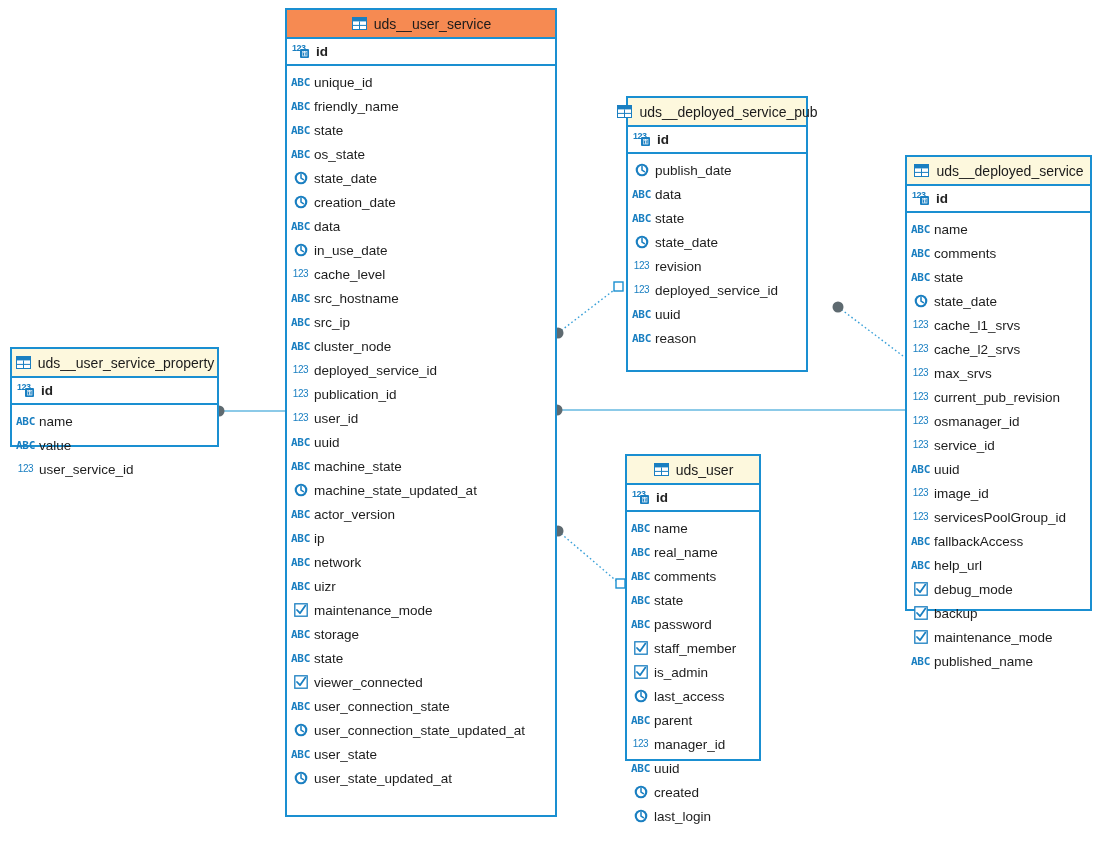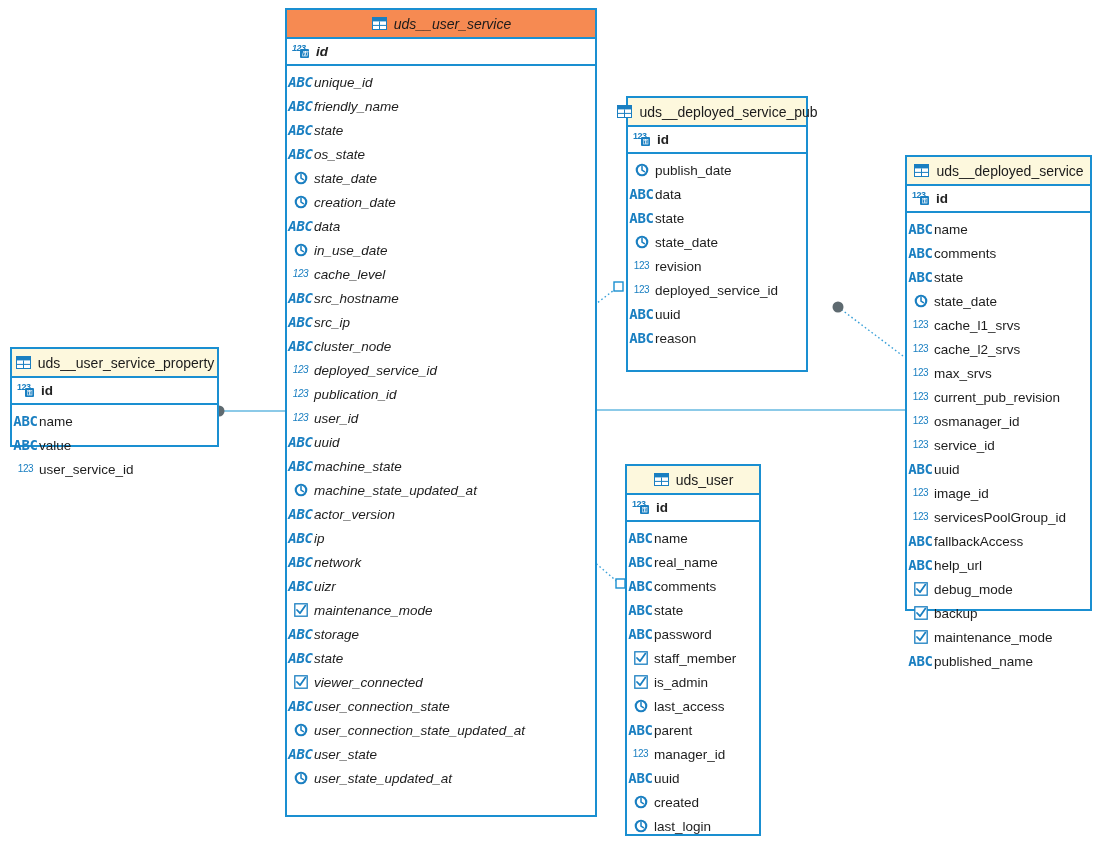--- a/index.html
+++ b/index.html
@@ -52,21 +52,21 @@
 
   
   .ico{
     width:17px;height:17px;flex:0 0 17px;
     display:inline-flex;align-items:center;justify-content:center;
     position:relative;
   }
   .ico svg{display:block;}
   .ico-abc{
     font-family:"DejaVu Sans Mono","Liberation Mono",monospace;
-    font-size:14px;font-weight:bold;color:#1a7fc1;letter-spacing:-0.3px;
+    font-size:11px;font-weight:bold;color:#1a7fc1;letter-spacing:-0.3px;
     line-height:1;
   }
   .ico-123{
     font-family:"Liberation Sans","DejaVu Sans",sans-serif;
     font-size:10px;color:#1a7fc1;line-height:1;letter-spacing:-0.4px;
   }
   .ico-pk{
     font-family:"Liberation Sans","DejaVu Sans",sans-serif;
     font-size:9px;color:#1a7fc1;line-height:1;letter-spacing:-0.5px;
     position:relative;width:19px;height:17px;flex:0 0 19px;
@@ -107,21 +107,21 @@
       <circle cx="558" cy="531" r="5.5" fill="#5e6a70"></circle>
       <rect x="616" y="579" width="9" height="9" fill="#ffffff" stroke="#1a8fd1" stroke-width="1.4"></rect>
     </g>
 
     <g>
       <line x1="838" y1="307" x2="903" y2="356" stroke="#3aa0d8" stroke-width="1.4" stroke-dasharray="1.6 2.6"></line>
       <circle cx="838" cy="307" r="5.5" fill="#5e6a70"></circle>
     </g>
   </svg>
 
-  <div class="entity" style="left:285px;top:8px;width:312px;height:809px;font-style:italic;">
+  <div class="entity" style="left:285px;top:8px;width:272px;height:809px;">
     <div class="ent-header orange">
       <span class="ico">
         <svg width="15" height="13" viewBox="0 0 15 13">
             <rect x="0.5" y="0.5" width="14" height="12" fill="#ffffff" stroke="#1a7fc1"></rect>
             <rect x="1" y="1" width="13" height="3.4" fill="#1a7fc1"></rect>
             <line x1="7.5" y1="4.4" x2="7.5" y2="12.5" stroke="#1a7fc1"></line>
             <line x1="1" y1="8.4" x2="14" y2="8.4" stroke="#1a7fc1"></line>
           </svg>
       </span>
       <span>uds__user_service</span>
@@ -518,21 +518,21 @@
           <span class="ico ico-abc">ABC</span>
           <span>value</span>
         </div>
         <div class="col">
           <span class="ico ico-123">123</span>
           <span>user_service_id</span>
         </div>
       </div>
   </div>
 
-  <div class="entity" style="left:625px;top:464px;width:136px;height:372px;">
+  <div class="entity" style="left:625px;top:454px;width:136px;height:307px;">
     <div class="ent-header">
       <span class="ico">
         <svg width="15" height="13" viewBox="0 0 15 13">
             <rect x="0.5" y="0.5" width="14" height="12" fill="#ffffff" stroke="#1a7fc1"></rect>
             <rect x="1" y="1" width="13" height="3.4" fill="#1a7fc1"></rect>
             <line x1="7.5" y1="4.4" x2="7.5" y2="12.5" stroke="#1a7fc1"></line>
             <line x1="1" y1="8.4" x2="14" y2="8.4" stroke="#1a7fc1"></line>
           </svg>
       </span>
       <span>uds_user</span>

